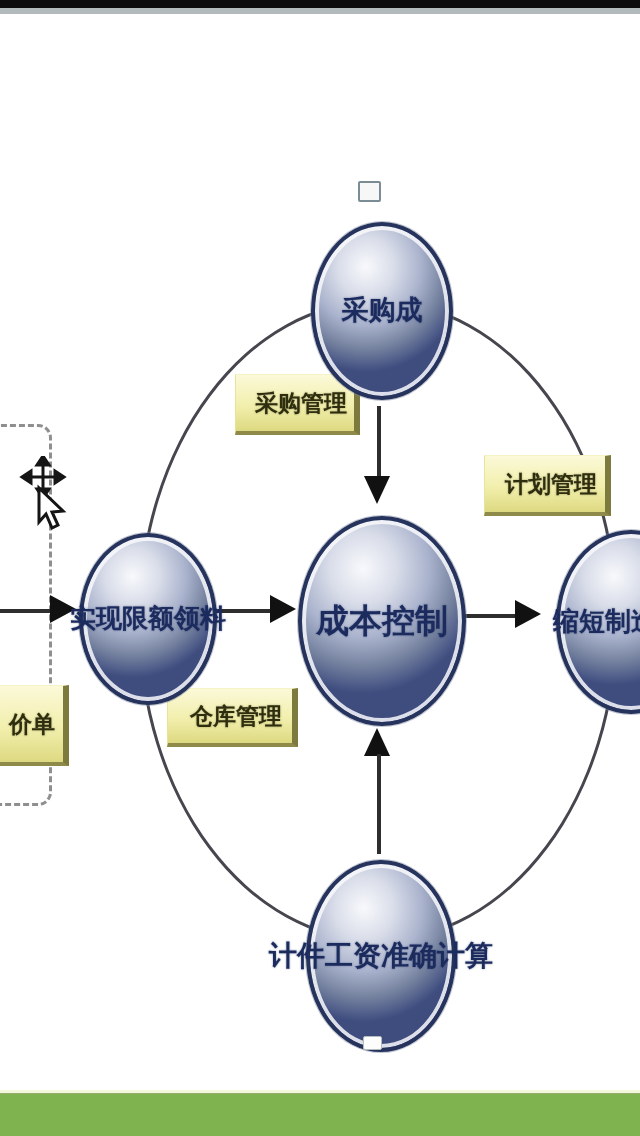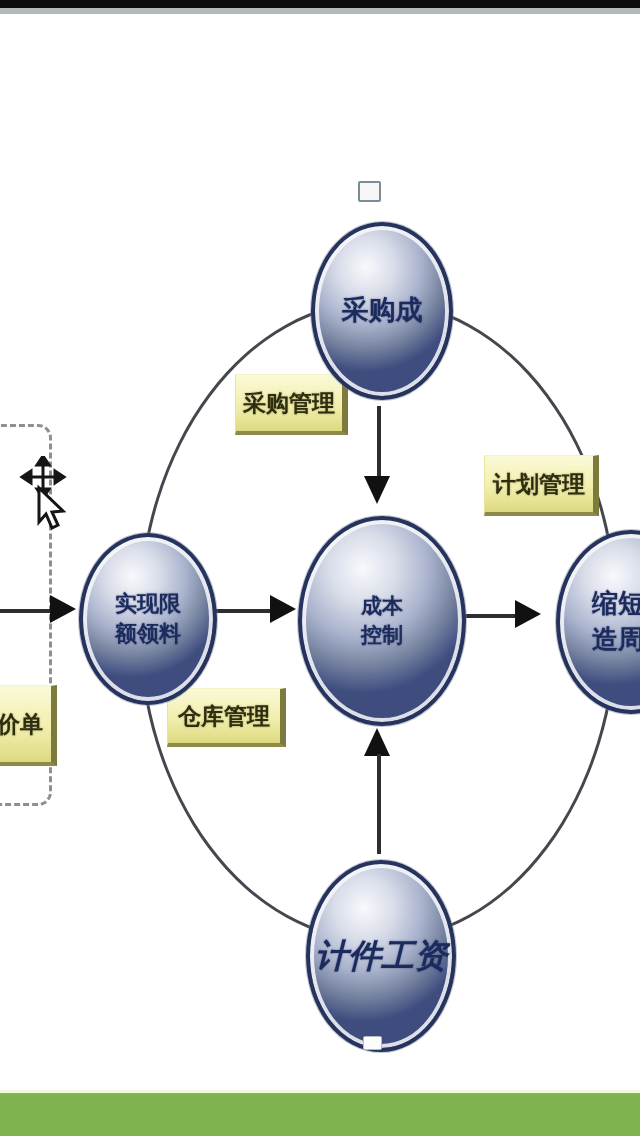--- a/index.html
+++ b/index.html
@@ -35,38 +35,38 @@
     position:absolute;left:-58px;top:236px;width:104px;height:376px;
     border:3px dashed #8f8f8f;border-radius:14px;background:transparent;
   }
   
   .node{
     position:absolute;border-radius:50%;
     border:4px solid #26335c;
     background:radial-gradient(ellipse 75% 62% at 38% 24%,
        #f8f9fc 0%, #d9dde9 28%, #aab3cd 55%, #75829f 78%, #4a5887 95%, #3e4c7e 100%);
     box-shadow:inset 0 0 0 4px rgba(248,249,252,.85), 0 0 0 1px rgba(130,140,165,.5);
-    display:flex;flex-direction:column;align-items:center;justify-content:center;
+    display:flex;flex-direction:row;align-items:center;justify-content:center;
     color:#1c2b5e;font-weight:bold;text-align:left;
   }
   .node .nline{line-height:1.38;text-shadow:0 0 2px rgba(28,43,94,.55);white-space:nowrap;}
   .node-top   {left:311px;top:34px; width:134px;height:170px;font-size:27px;}
-  .node-left  {left:79px; top:345px;width:130px;height:164px;font-size:22px;}
-  .node-center{left:298px;top:328px;width:160px;height:202px;font-size:21px;}
-  .node-bottom{left:306px;top:672px;width:142px;height:184px;font-size:33px;font-style:italic;}
+  .node-left  {left:79px; top:345px;width:130px;height:164px;font-size:26px;}
+  .node-center{left:298px;top:328px;width:160px;height:202px;font-size:33px;}
+  .node-bottom{left:306px;top:672px;width:142px;height:184px;font-size:28px;}
   .node-right {left:556px;top:342px;width:142px;height:176px;font-size:26px;}
   
   .ylabel{
     position:absolute;
     background:linear-gradient(180deg,#fbf9d8 0%,#f2efad 55%,#ddd981 100%);
     border-right:6px solid #7d7a3e;border-bottom:4px solid #8d8a4a;
     border-top:1px solid #f5f3c5;border-left:1px solid #e8e49a;
     display:flex;align-items:center;justify-content:center;
     font-weight:bold;font-size:23px;color:#2e2d0e;
-    text-shadow:0 0 2px rgba(70,70,25,.5);white-space:nowrap;
+    text-shadow:0 0 2px rgba(70,70,25,.5);white-space:nowrap;padding-left:12px;
   }
   .tag-caigou  {left:235px;top:186px;width:106px;height:56px;}
   .tag-jihua   {left:484px;top:267px;width:108px;height:56px;}
   .tag-cangku  {left:167px;top:500px;width:112px;height:54px;}
   .tag-xinjin  {left:428px;top:613px;width:108px;height:58px;}
   .tag-jiadan  {left:-54px;top:497px;width:96px;height:76px;justify-content:flex-end;padding-right:8px;}
   
   .aline{position:absolute;background:#2e2e2e;}
   .ahead{position:absolute;width:0;height:0;}
   .ahead.right{border-top:14px solid transparent;border-bottom:14px solid transparent;border-left:26px solid #111;}
@@ -128,20 +128,21 @@
       <div class="nline">额领料</div>
     </div>
 
     <div class="node node-center">
       <div class="nline">成本</div>
       <div class="nline">控制</div>
     </div>
 
     <div class="node node-bottom">
       <div class="nline">计件工资</div>
+      <div class="nline">准确计算</div>
     </div>
 
     <div class="node node-right">
       <div class="nline">缩短制</div>
       <div class="nline">造周期</div>
     </div>
 
     <svg class="cursor" viewBox="0 0 58 84">
       <g stroke="#151515" stroke-width="3" fill="#151515">
         <line x1="29" y1="7" x2="29" y2="35"></line>

